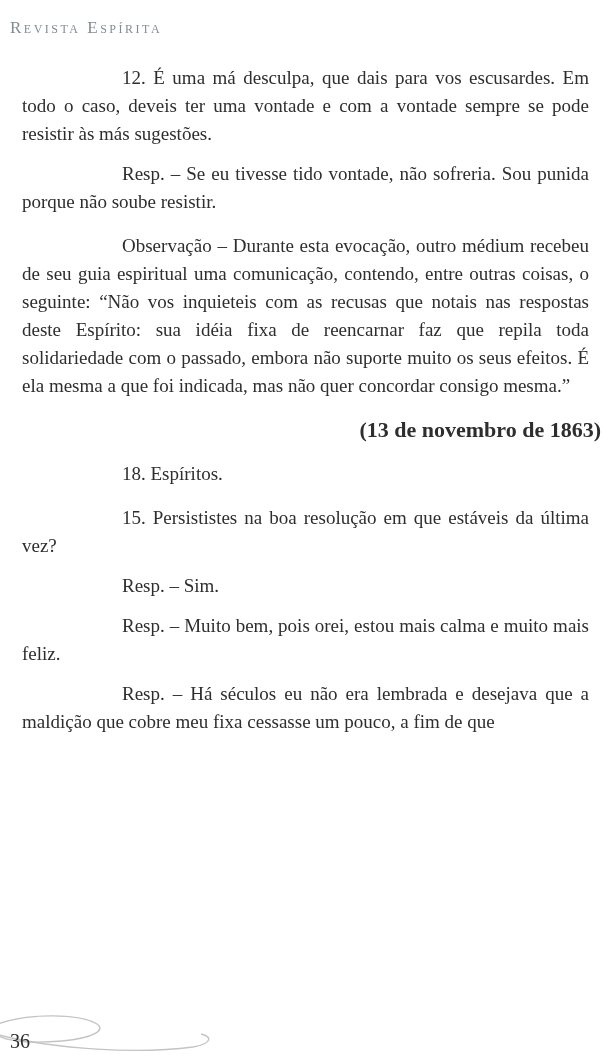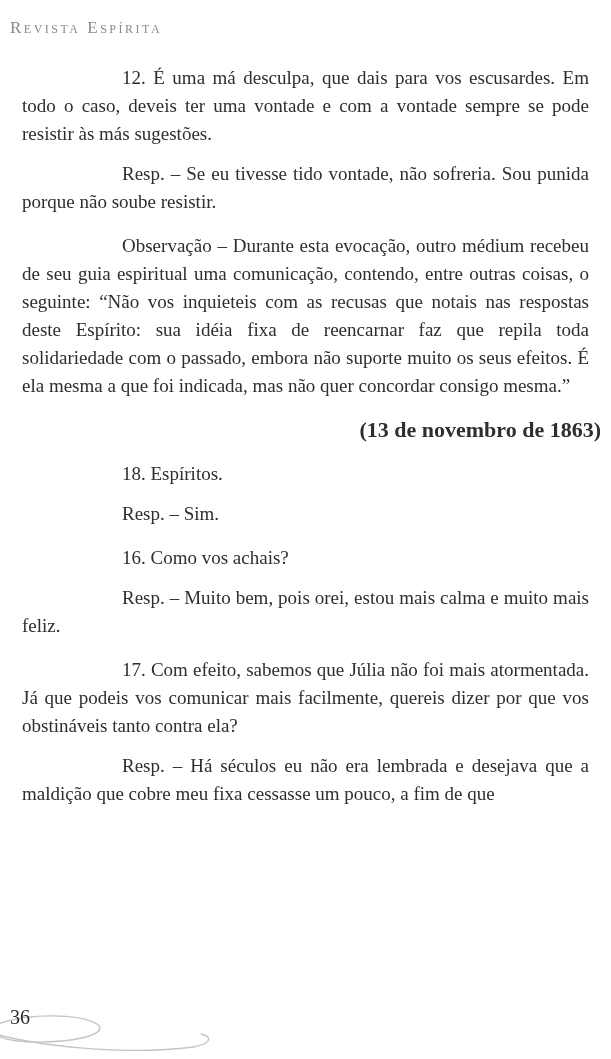--- a/index.html
+++ b/index.html
@@ -46,21 +46,21 @@
     height: 52px;
   }
   .flourish {
     position: absolute;
     left: 0;
     bottom: 2px;
   }
   .page-number {
     position: absolute;
     left: 10px;
-    bottom: 28px;
+    bottom: 4px;
     font-size: 20px;
     color: #2e2e2e;
   }
 </style>
 </head>
 <body>
 
 <div class="page">
 
   <div class="running-header">Revista Espírita</div>
@@ -72,28 +72,27 @@
     <p class="b"><span class="it">Resp.</span><span> – Se eu tivesse tido vontade, não sofreria. Sou punida porque não soube resistir.</span></p>
 
 
     <p class="b gap"><span class="it">Observação</span><span> – Durante esta evocação, outro médium recebeu de seu guia espiritual uma comunicação, contendo, entre outras coisas, o seguinte: “Não vos inquieteis com as recusas que notais nas respostas deste Espírito: sua idéia fixa de reencarnar faz que repila toda solidariedade com o passado, embora não suporte muito os seus efeitos. É ela mesma a que foi indicada, mas não quer concordar consigo mesma.”</span></p>
 
     <p class="date-heading">(13 de novembro de 1863)</p>
 
     <p class="b gap"><span>18. </span><span class="it">Espíritos.</span></p>
 
 
+    <p class="b gap"><span>15. Persististes na boa resolução em que estáveis da última vez?</span></p>
 
     <p class="b"><span class="it">Resp.</span><span> – Sim.</span></p>
 
-    <p class="b gap"><span>16. Como vos achais?</span></p>
 
     <p class="b"><span class="it">Resp.</span><span> – Muito bem, pois orei, estou mais calma e muito mais feliz.</span></p>
 
-    <p class="b gap"><span>17. Com efeito, sabemos que Júlia não foi mais atormentada. Já que podeis vos comunicar mais facilmente, quereis dizer por que vos obstináveis tanto contra ela?</span></p>
 
     <p class="b"><span class="it">Resp.</span><span> – Há séculos eu não era lembrada e desejava que a maldição que cobre meu fixa cessasse um pouco, a fim de que</span></p>
 
   </div>
 
   <div class="footer">
     <svg class="flourish" width="225" height="50" viewBox="0 0 225 50">
       <path d="M-5 20 C30 7 80 9 97 19 C106 25 94 33 62 36 C28 39 -5 36 -5 25" fill="none" stroke="#c4c4c4" stroke-width="1.4"></path>
       <path d="M-5 29 C55 45 140 49 193 42 C210 39 214 32 201 29" fill="none" stroke="#c4c4c4" stroke-width="1.4"></path>
     </svg>

